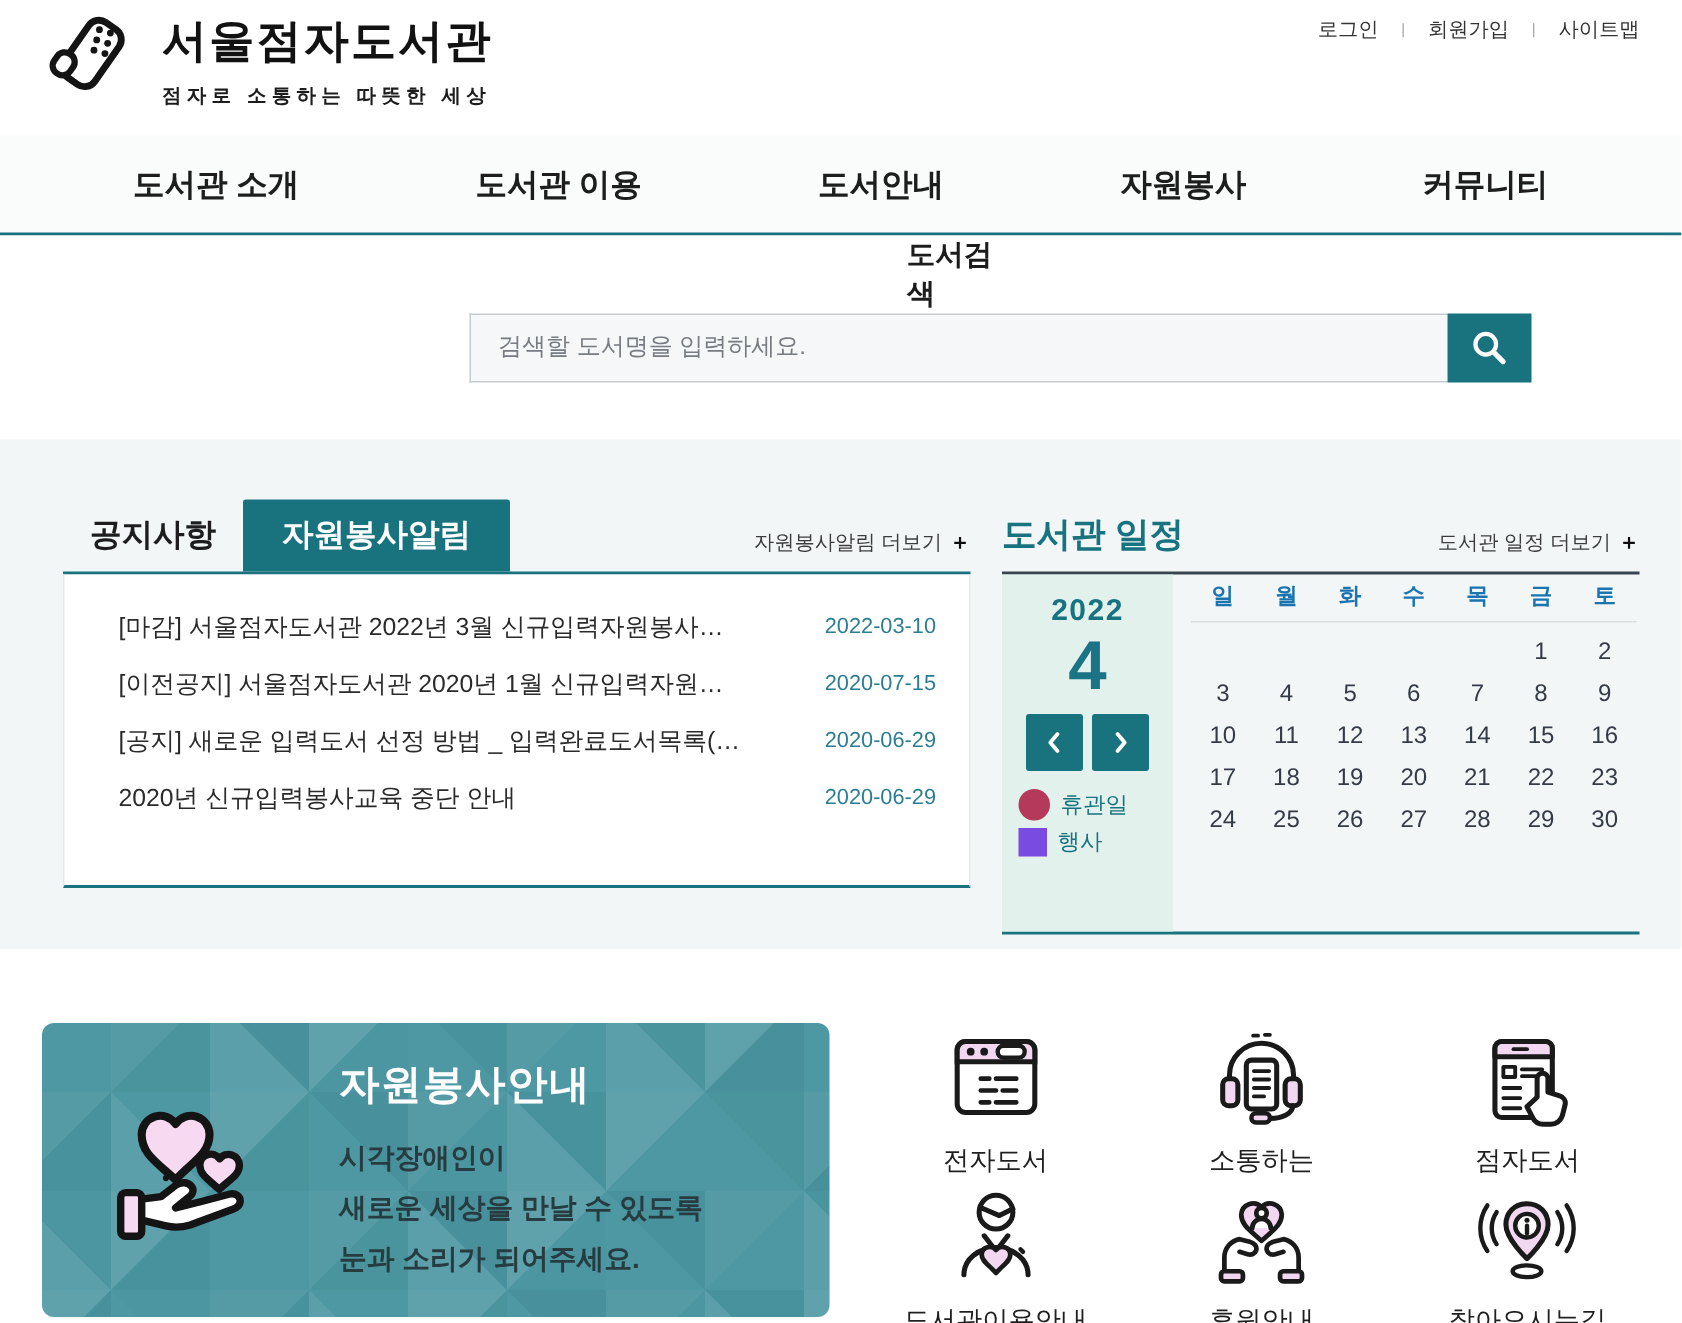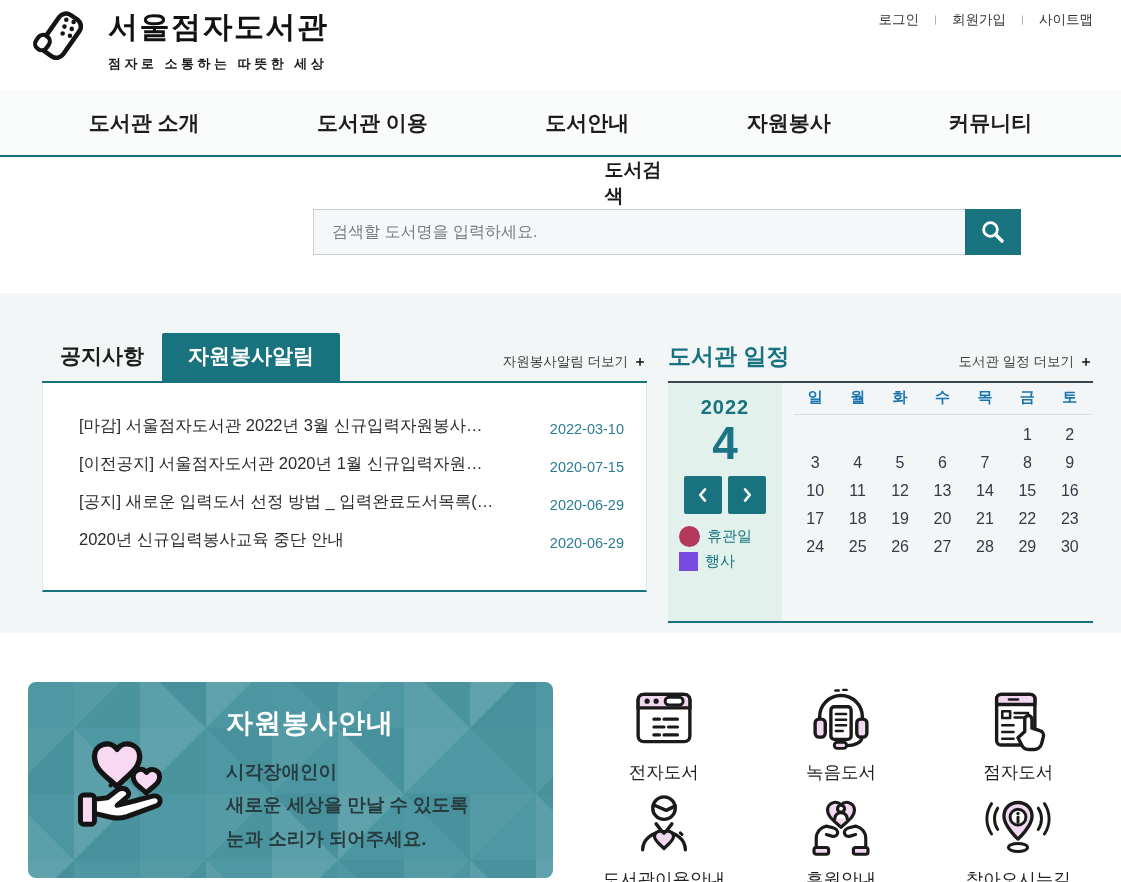--- a/index.html
+++ b/index.html
@@ -36,21 +36,21 @@
 
   
   .main{height:340px;background:var(--section);padding:46px 28px 0 42px;display:flex;}
   .notice-panel{width:605px;}
   .tabs{display:flex;align-items:flex-end;height:44px;border-bottom:2px solid var(--teal);}
   .tab{font-size:21px;font-weight:700;color:#1d1d1d;padding:0 18px 11px 18px;}
   .tab.active{background:var(--teal);color:#fff;padding:9px 26px 11px 26px;border-radius:2px 2px 0 0;}
   .more{margin-left:auto;display:flex;align-items:center;gap:5px;font-size:13.5px;color:#3c3c3c;padding-bottom:10px;}
   .more .plus{font-weight:900;color:#0c0c0c;font-size:14px;}
   .notice-list{background:#fff;border-left:1px solid #e4e8ea;border-right:1px solid #e4e8ea;border-bottom:2px solid var(--teal);height:209px;padding:16px 22px 0 36px;}
-  .notice-row{display:flex;align-items:flex-end;height:38px;}
+  .notice-row{display:flex;align-items:center;height:38px;}
   .notice-title{flex:1;font-size:16.5px;color:#2a2a2a;white-space:nowrap;overflow:hidden;}
   .notice-date{font-size:14.5px;color:var(--date-teal);margin-left:20px;}
 
   .cal-panel{width:425px;margin-left:21px;}
   .cal-head{display:flex;align-items:flex-end;height:44px;border-bottom:2px solid var(--calline);}
   .cal-title{font-size:23px;font-weight:700;color:var(--title-teal);padding-bottom:9px;}
   .cal-body{display:flex;height:240px;border-bottom:2px solid var(--teal);}
   .cal-left{width:114px;background:var(--mint);text-align:center;padding-top:13px;}
   .cal-year{font-size:20px;font-weight:700;color:var(--title-teal);letter-spacing:1px;}
   .cal-month{font-size:46px;font-weight:700;color:#1b7486;line-height:1.02;margin-top:1px;}
@@ -367,21 +367,21 @@
           </svg></span><div class="quick-label">전자도서</div></div>
       <div class="quick-cell clickable"><span class="qicon"><svg viewBox="0 0 64 64" fill="none" stroke="#1a1a1a" stroke-width="3" stroke-linecap="round" stroke-linejoin="round">
             <path d="M13 36 v-5 a19 19 0 0 1 38 0 v5"></path>
             <path d="M27 7.5 h3 M34 7 h3" stroke-width="2.2"></path>
             <rect x="9" y="33" width="9" height="16" rx="3.5" fill="#f2d7f0"></rect>
             <rect x="46" y="33" width="9" height="16" rx="3.5" fill="#f2d7f0"></rect>
             <rect x="23" y="22" width="18" height="29" rx="3" fill="#fff"></rect>
             <path d="M27.5 28.5 h9 M27.5 33.5 h9 M27.5 38.5 h9 M27.5 43.5 h6" stroke-width="2.3"></path>
             <path d="M50.5 49 c0 5-7 7.5-13 7.5 h-4"></path>
             <rect x="26" y="53.5" width="11" height="5.5" rx="2.7" fill="#f2d7f0" stroke-width="2.6"></rect>
-          </svg></span><div class="quick-label">녹음도서</div></div>
+          </svg></span><div class="quick-label">소통하는</div></div>
       <div class="quick-cell clickable"><span class="qicon"><svg viewBox="0 0 64 64" fill="none" stroke="#1a1a1a" stroke-width="3" stroke-linejoin="round" stroke-linecap="round">
             <rect x="13" y="11" width="34" height="45" rx="4" fill="#fff"></rect>
             <path d="M13 15 a4 4 0 0 1 4-4 h26 a4 4 0 0 1 4 4 v5 h-34 z" fill="#f2d7f0"></path>
             <path d="M24 15.5 h8" stroke-width="2.3"></path>
             <rect x="18" y="26" width="7" height="6" stroke-width="2.3"></rect>
             <path d="M29 27.5 h12 M29 31.5 h12 M18 38.5 h10 M18 44.5 h10 M18 50.5 h10" stroke-width="2.3"></path>
             <path d="M38 44 v-11 a3.2 3.2 0 0 1 6.4 0 v8 l7 2.2 a4.5 4.5 0 0 1 3.2 5.2 l-1.6 6.4 a7 7 0 0 1-6.8 5.2 h-4.6 a7 7 0 0 1-6.2-3.8 l-3.4-6.6 z" fill="#fff"></path>
           </svg></span><div class="quick-label">점자도서</div></div>
       <div class="quick-cell clickable"><span class="qicon"><svg viewBox="0 0 64 64" fill="none" stroke="#1a1a1a" stroke-width="3" stroke-linejoin="round" stroke-linecap="round">
             <circle cx="32" cy="17" r="10" fill="#fff"></circle>

